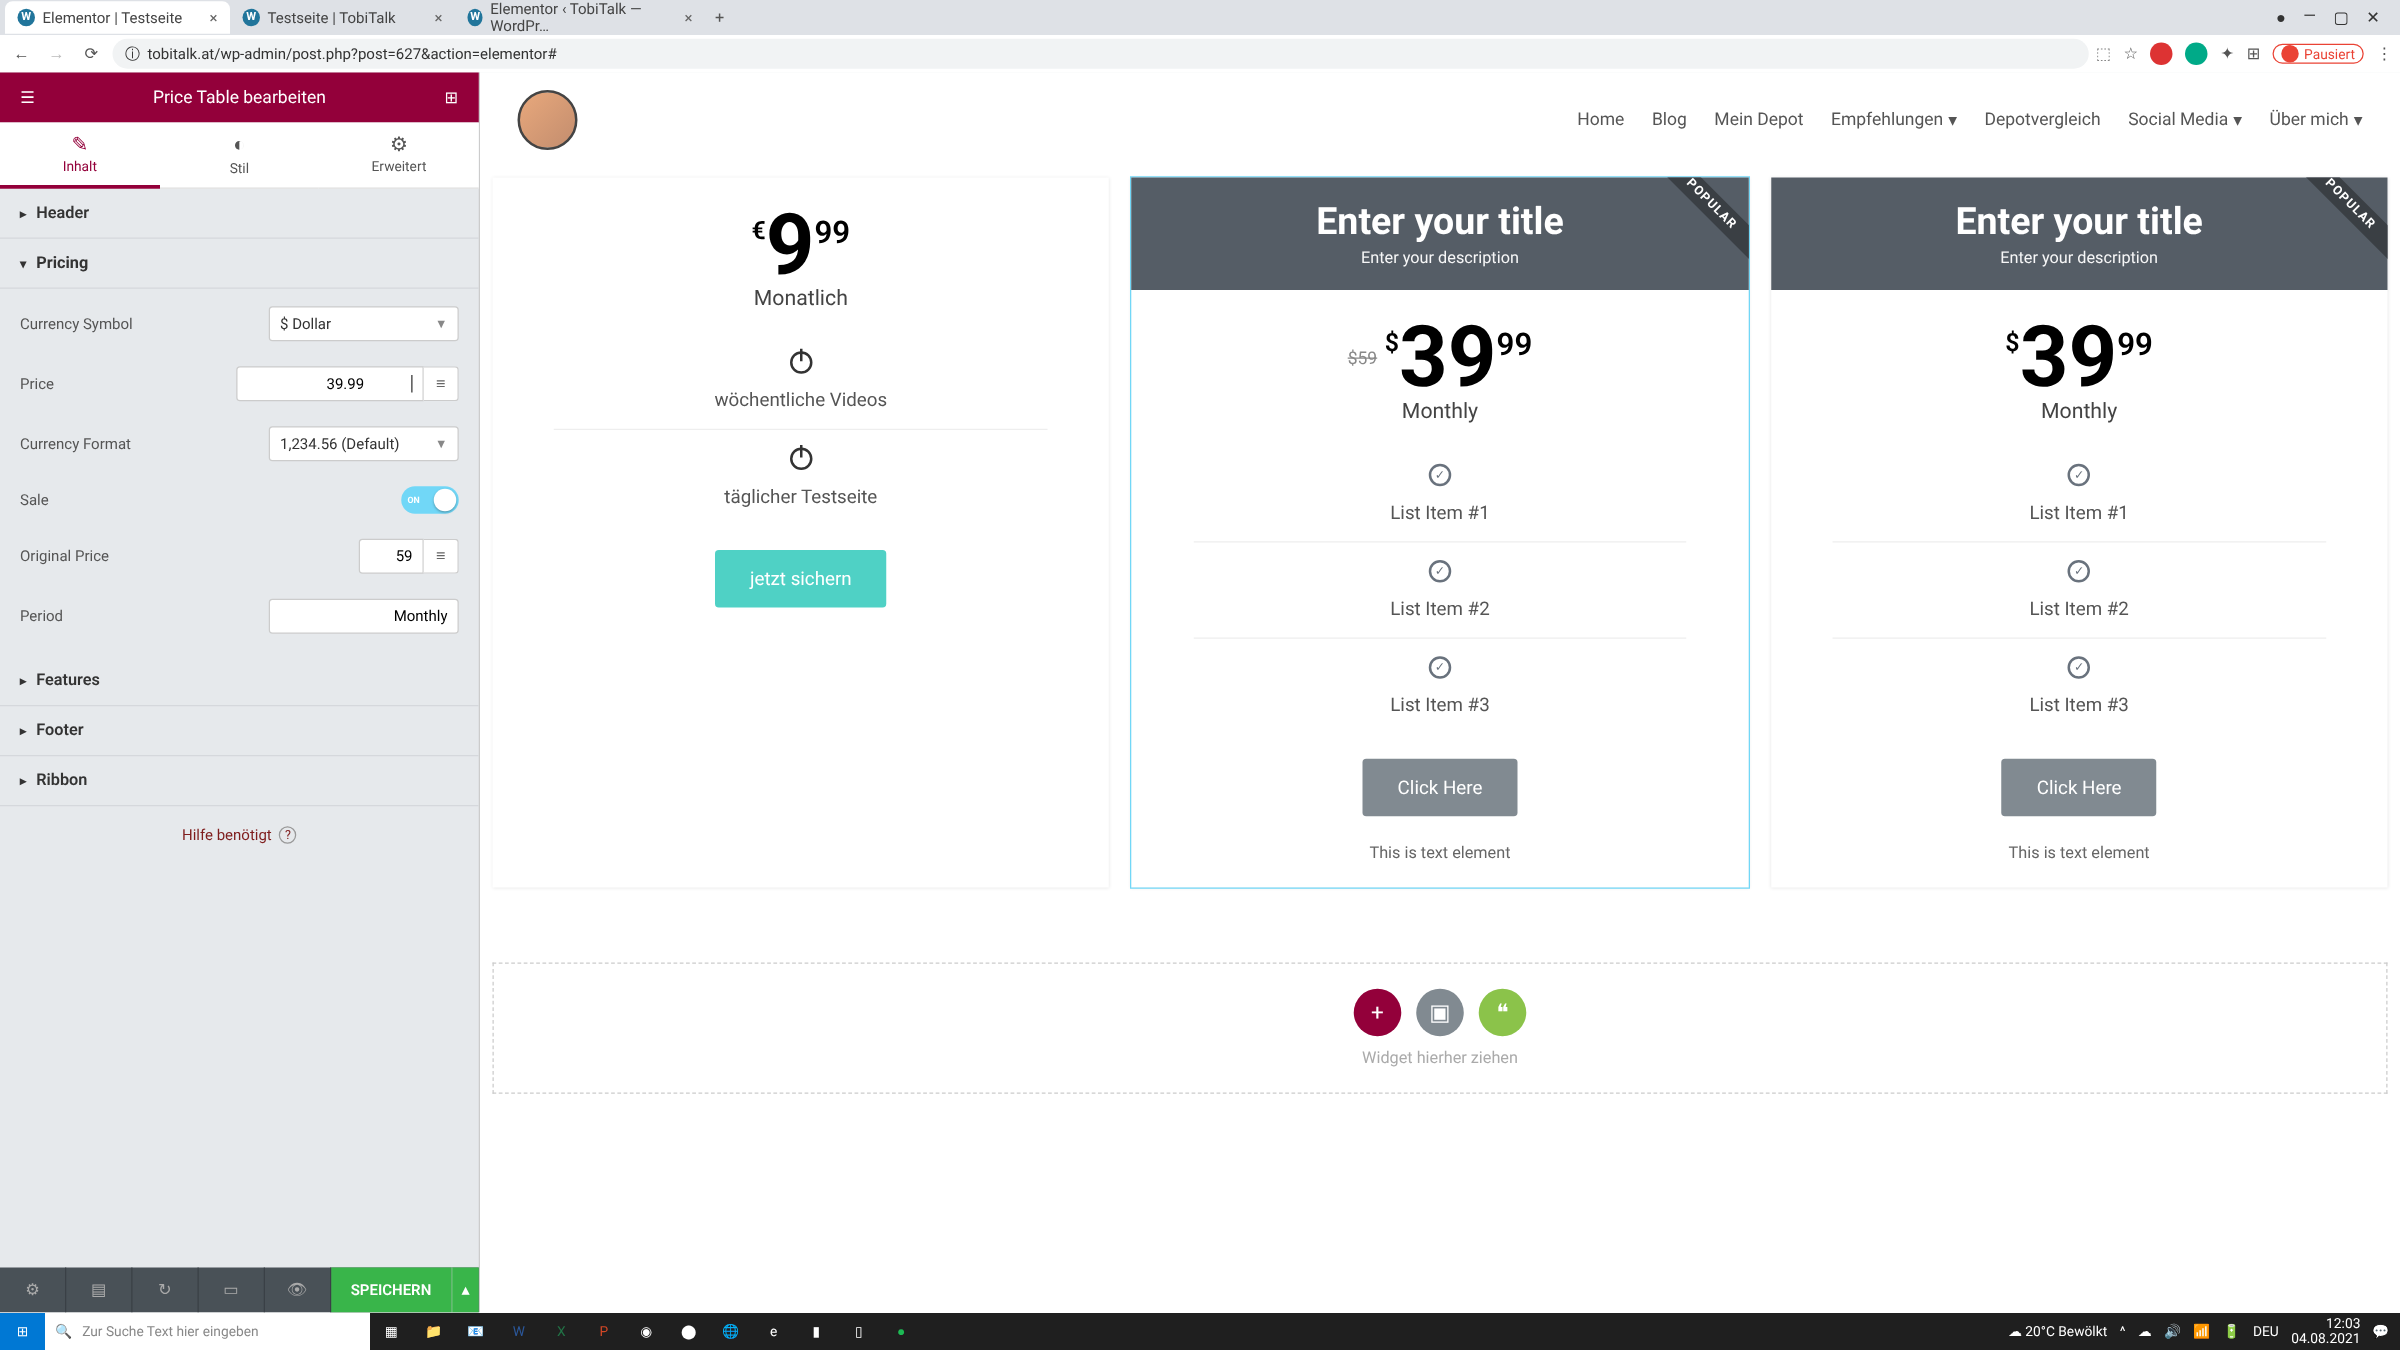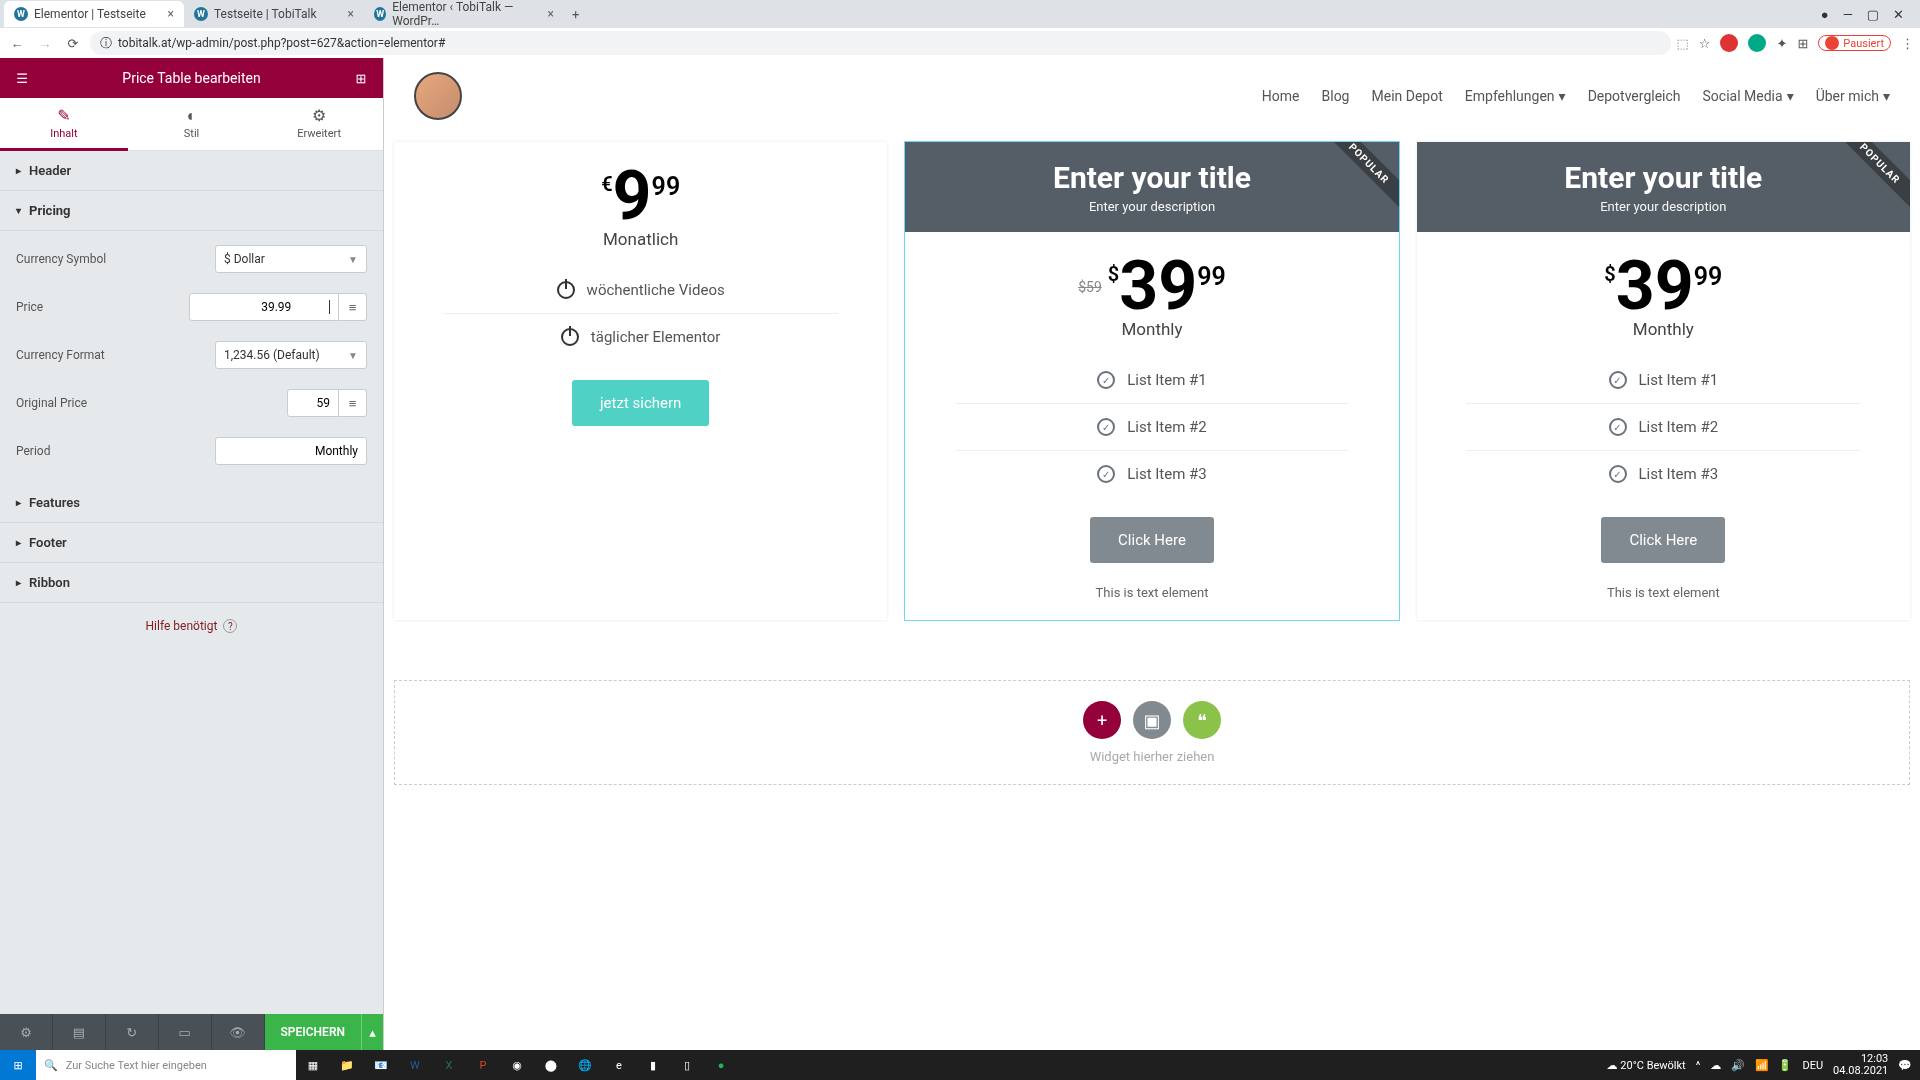--- a/index.html
+++ b/index.html
@@ -70,21 +70,21 @@
 .ptable-sub { font-size: 13px; margin-top: 4px; opacity: .95;}
 .ribbon { position: absolute; top: 12px; right: -30px; transform: rotate(45deg); background: #3a3f44; color: #fff; font-size: 10px; font-weight: 700; padding: 4px 34px; letter-spacing: 1px;}
 .price-block { padding: 24px 0 8px; text-align: center; }
 .price-line { display: flex; align-items: flex-start; justify-content: center; }
 .currency { font-size: 20px; font-weight: 600; margin-top: 6px; }
 .price-int { font-size: 68px; font-weight: 700; line-height: 0.9; }
 .price-frac { font-size: 25px; font-weight: 600; margin-top: 6px; }
 .orig-price { font-size: 14px; color: #888; text-decoration: line-through; align-self: center; margin-right: 6px; }
 .period { font-size: 17px; color: #444; margin-top: 2px;}
 .features { width: 80%; padding: 10px 0 20px; }
-.feature-item { display: flex; align-items: center; gap: 12px; padding: 14px 8px; border-bottom: 1px solid #eee; color: #555; font-size: 15px; justify-content: center;}
+.feature-item { display: flex; align-items: center; gap: 12px; padding: 14px 8px; border-bottom: 1px solid #eee; color: #555; font-size: 15px; justify-content: center; flex-direction: column;}
 .feature-item:last-child { border-bottom: none; }
 .check-icon { width: 18px; height: 18px; border: 2px solid #69727d; border-radius: 50%; display: inline-flex; align-items: center; justify-content: center; font-size: 10px; color: #69727d;}
 .power-icon { width: 18px; height: 18px; border: 2px solid #333; border-radius: 50%; position: relative; display:inline-block;}
 .power-icon::after { content:''; position:absolute; top:-4px; left:50%; width:2px; height:10px; background:#333; transform: translateX(-50%);}
 .cta-btn { padding: 14px 28px; border-radius: 3px; font-size: 15px; margin-bottom: 22px; color: #fff; }
 .cta-btn.teal { background: #61ce70; background: #4fd1c5; }
 .cta-btn.gray { background: #818a91; }
 .footer-text { font-size: 13px; color: #666; padding-bottom: 20px; }
 .widget-drop { margin: 40px 10px; border: 1px dashed #ccc; min-height: 100px; display: flex; flex-direction: column; align-items: center; justify-content: center; gap: 10px; padding: 20px 0; }
 .drop-buttons { display: flex; gap: 12px; }
@@ -202,20 +202,27 @@
                 <span class="text-cursor"></span>
             </div>
             <div class="suffix">≡</div>
           </div>
         </div>
         <div class="form-row">
           <span class="form-label">Currency Format</span>
           <div class="select-field">
             <span>1,234.56 (Default)</span>
             <span class="chev">▼</span>
+          </div>
+        </div>
+        <div class="form-row">
+          <span class="form-label">Sale</span>
+          <div class="toggle">
+            <span class="on-label">ON</span>
+            <div class="knob"></div>
           </div>
         </div>
         <div class="form-row">
           <span class="form-label">Original Price</span>
           <div class="input-group sm">
             <div class="text-field">
               <input type="text" value="59" style="">
             </div>
             <div class="suffix">≡</div>
           </div>
@@ -291,21 +298,21 @@
         </div>
         <div class="period">Monatlich</div>
       </div>
       <div class="features">
             <div class="feature-item">
               <span class="power-icon"></span>
               <span>wöchentliche Videos</span>
             </div>
             <div class="feature-item">
               <span class="power-icon"></span>
-              <span>täglicher Elementor</span>
+              <span>täglicher Testseite</span>
             </div>
           </div>
       <div class="cta-btn teal">jetzt sichern</div>
 
     </div>
 
     <div class="ptable selected">
       <div class="ptable-head">
         <div class="ribbon">POPULAR</div>
         <div class="ptable-title">Enter your title</div>

